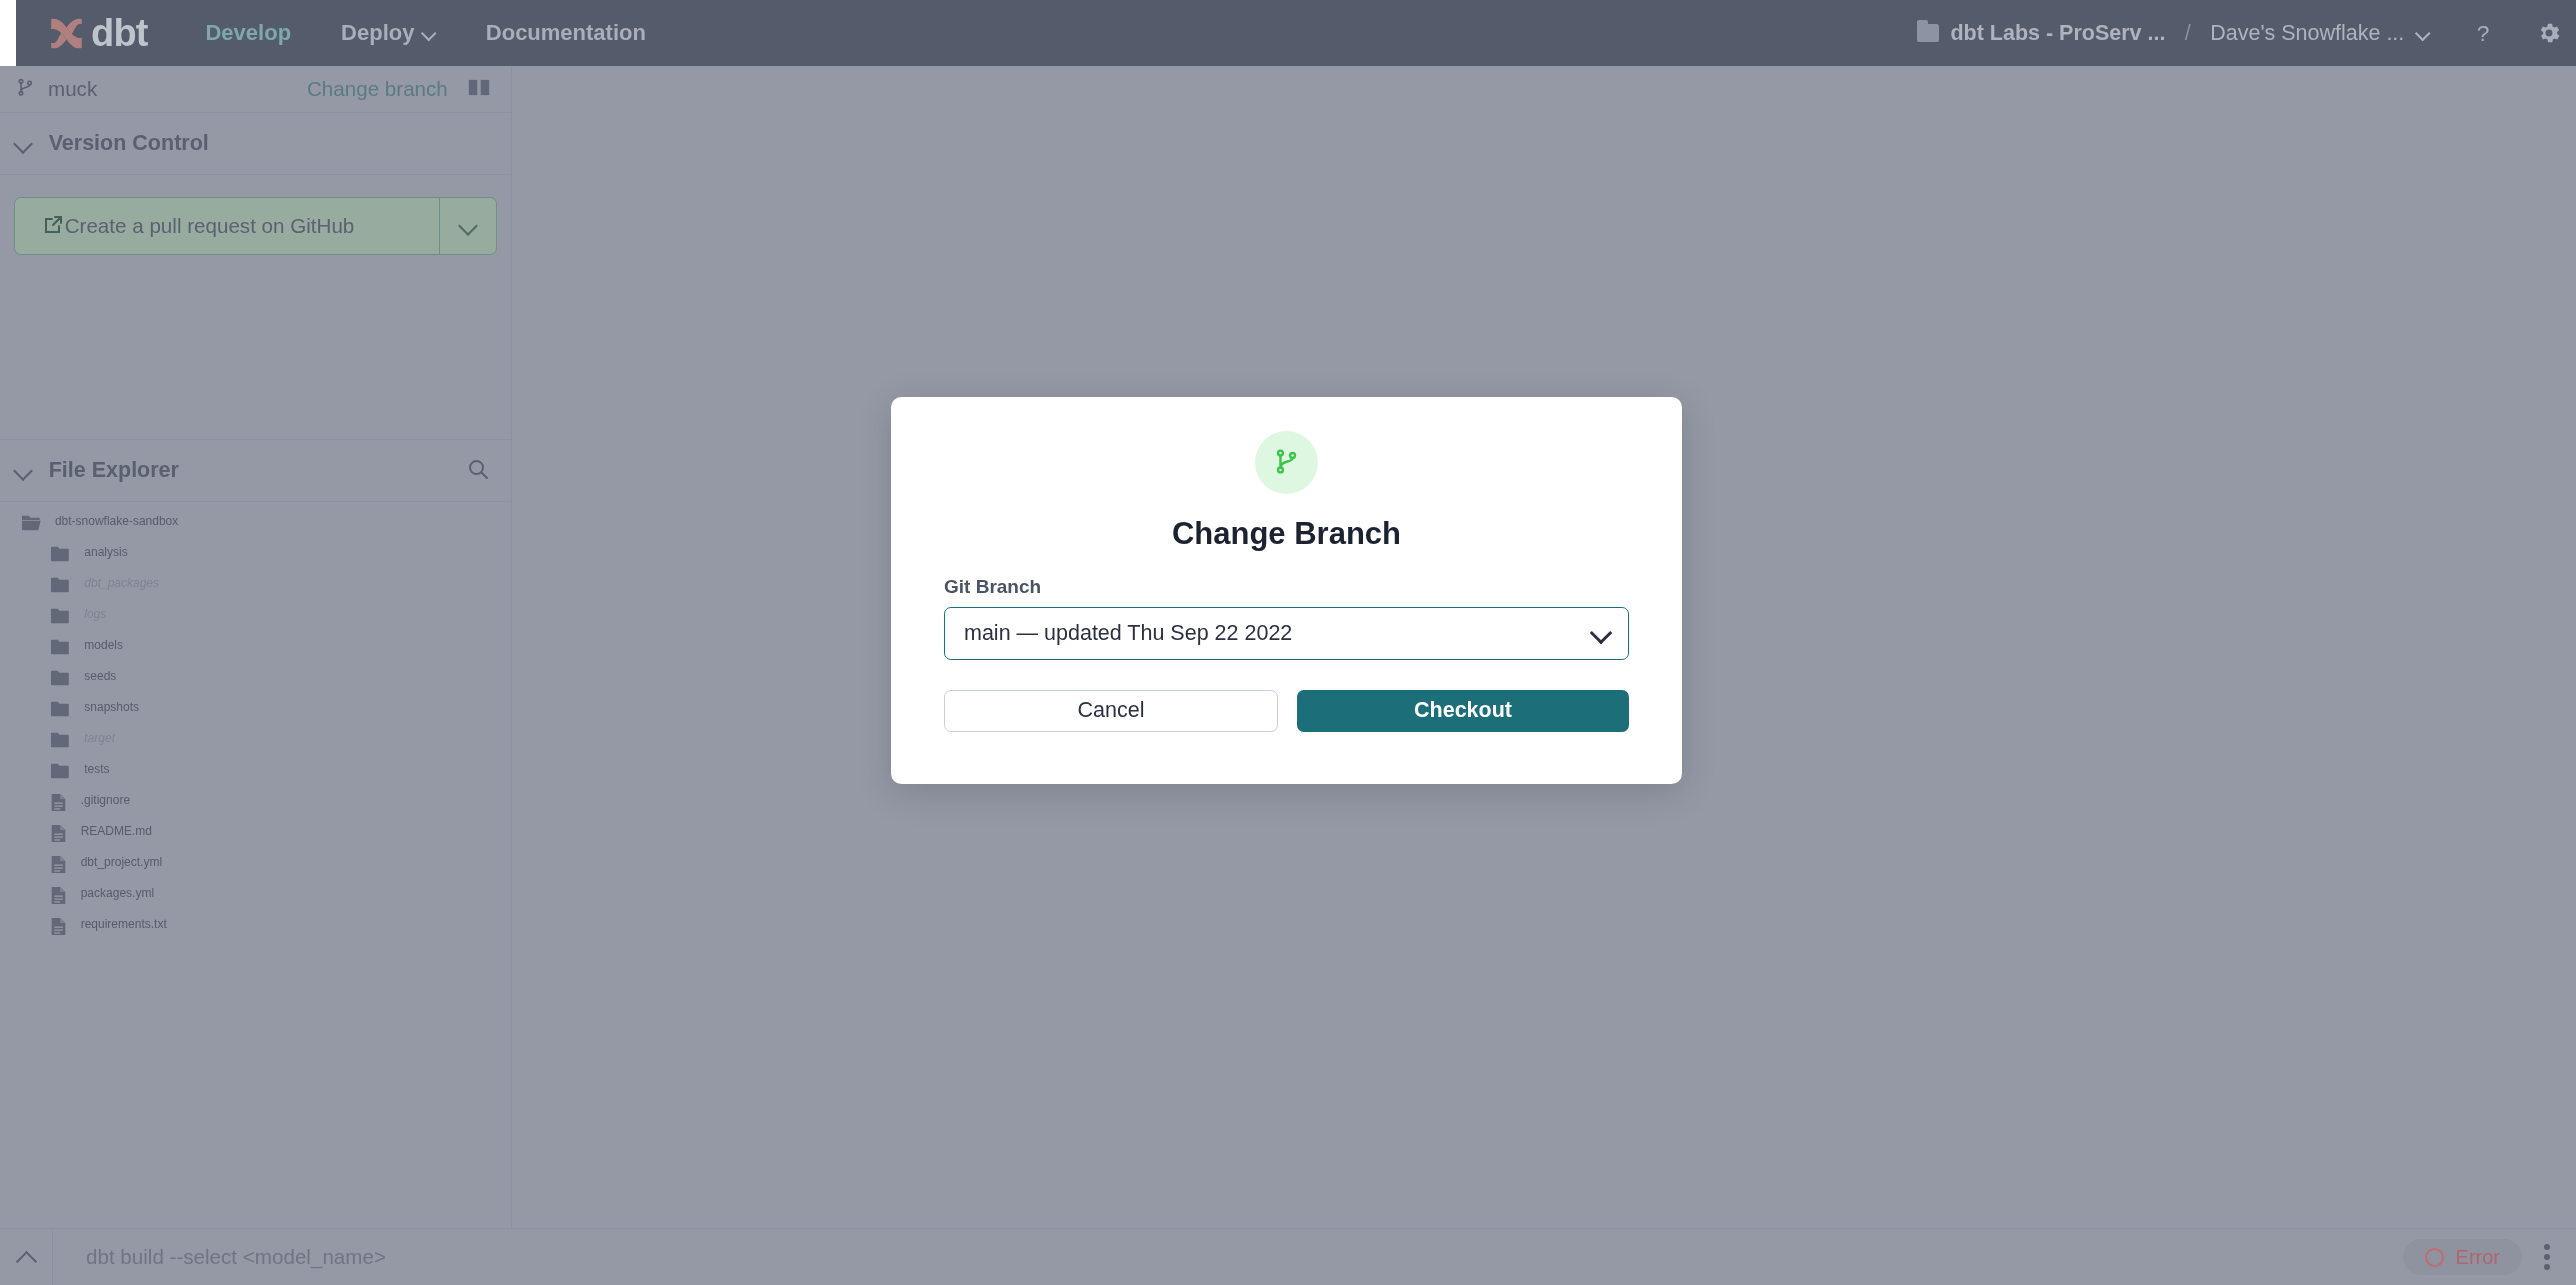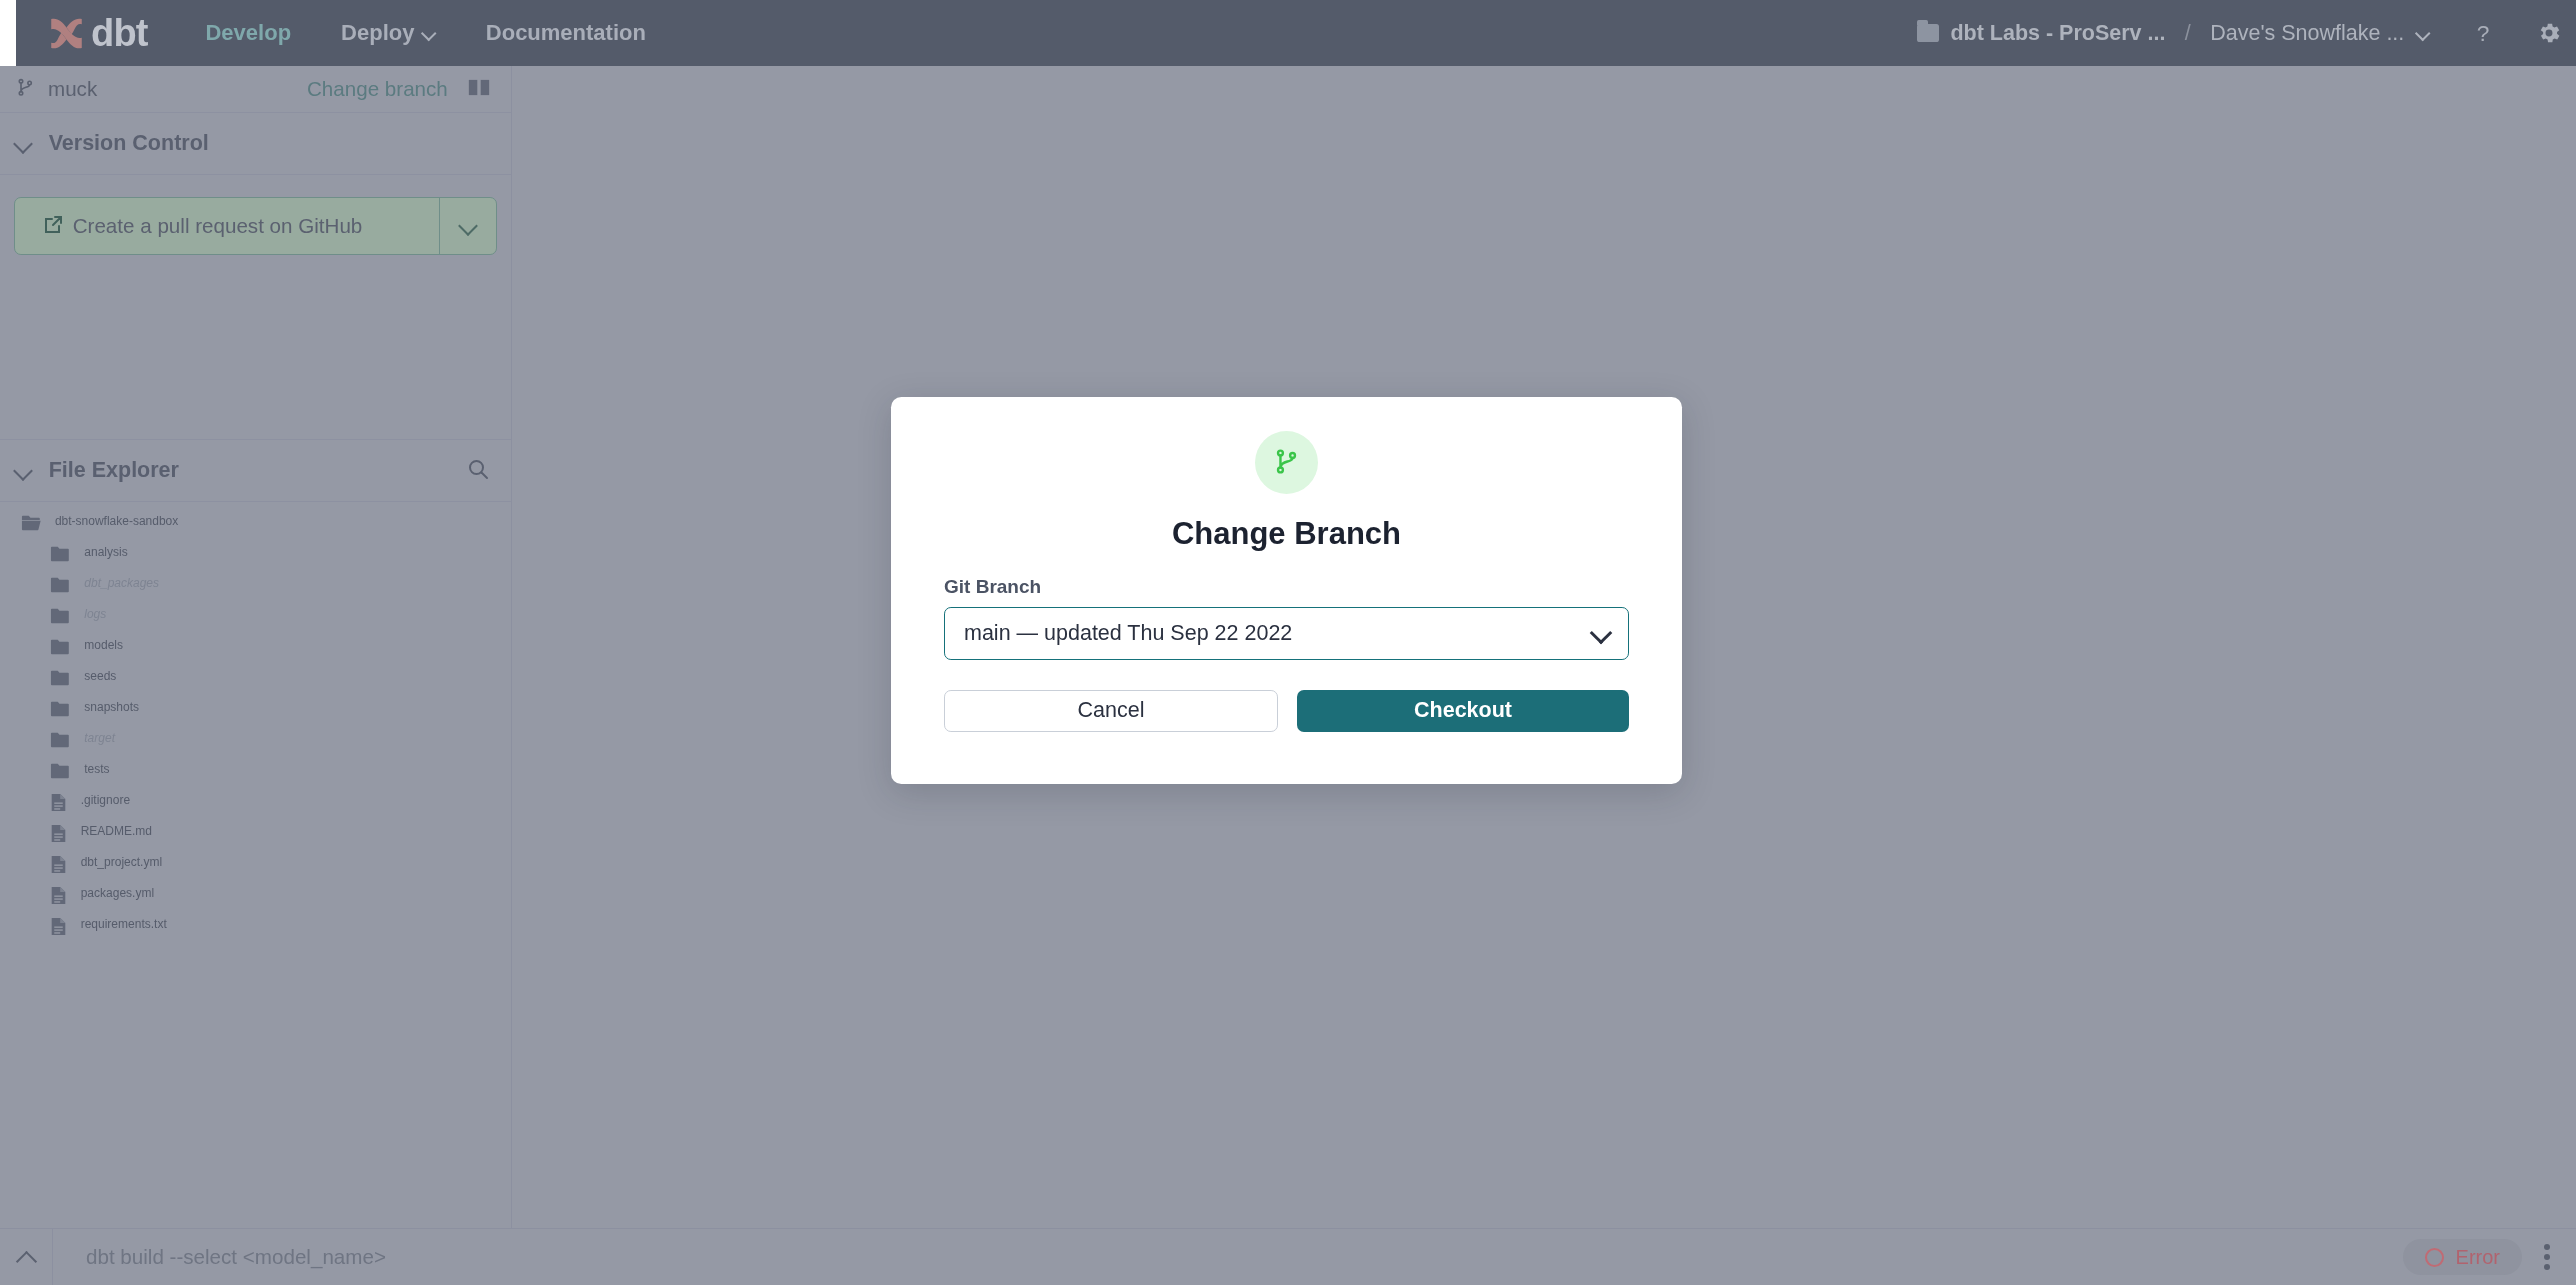--- a/index.html
+++ b/index.html
@@ -79,21 +79,21 @@
     transform: rotate(45deg);
   }
   .search-ic { margin-left: auto; cursor: pointer; }
 
   .vc-body { padding: 22px 13.7px 0 13.7px; }
   .pr-button {
     display: flex; align-items: stretch; height: 58px;
     border: 0.9px solid #6f8e89; border-radius: 6.9px;
     background: #98ab9f; overflow: hidden; cursor: pointer;
   }
-  .pr-main { flex: 1; display: flex; align-items: center; gap: 8px; padding-left: 26px; }
+  .pr-main { flex: 1; display: flex; align-items: center; gap: 0; padding-left: 26px; }
   .pr-label { font-size: 20.6px; color: #5b6170; }
   .pr-split {
     width: 57px; border-left: 0.9px solid #6f8e89;
     display: flex; align-items: center; justify-content: center;
     color: #4e6b66;
   }
   .pr-split .chev { width: 19px; height: 19px; }
   .pr-split .chev::after { left:2.6px; top:2.6px; width:12px; height:12px; border-width:2.6px; }
 
   .vc-spacer { height: 185px; border-bottom: 0.9px solid #8d91a1; }

